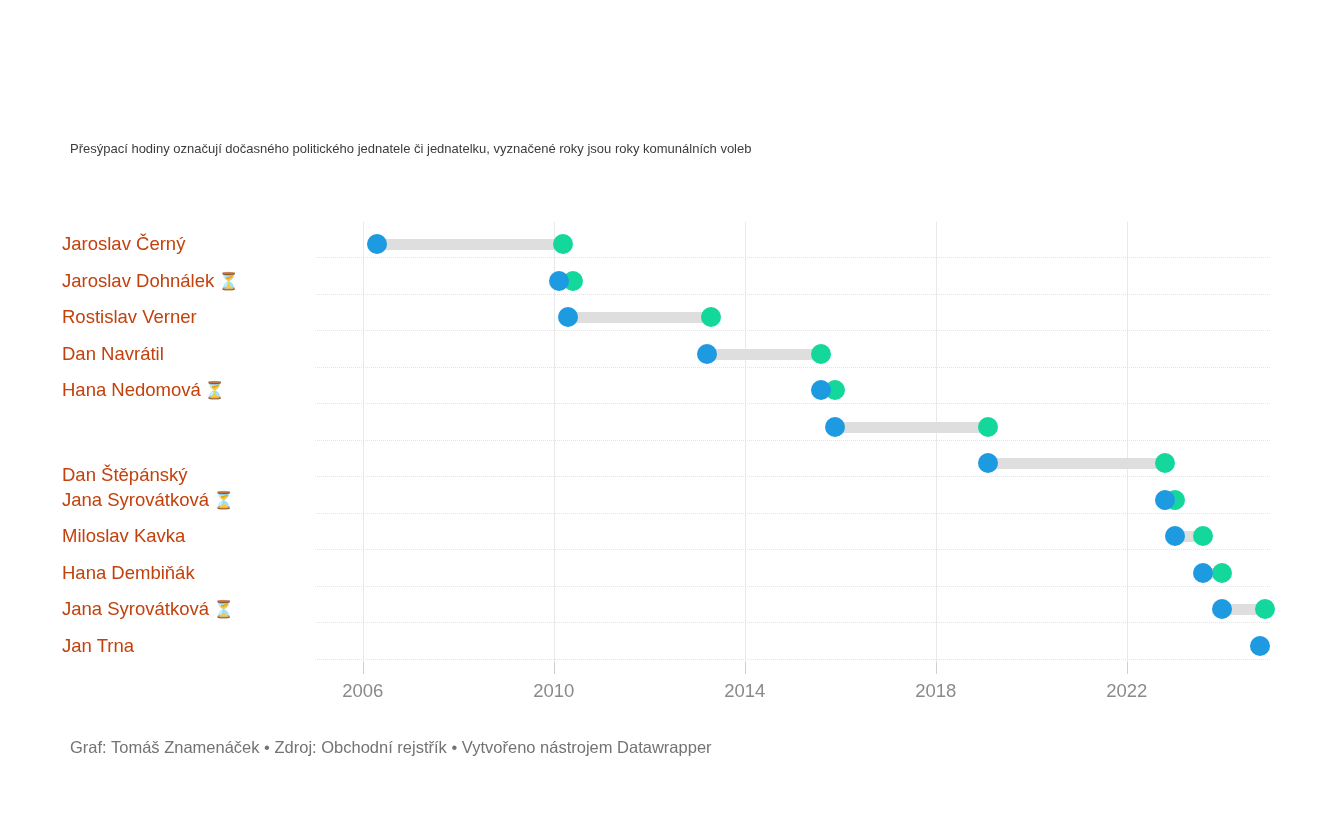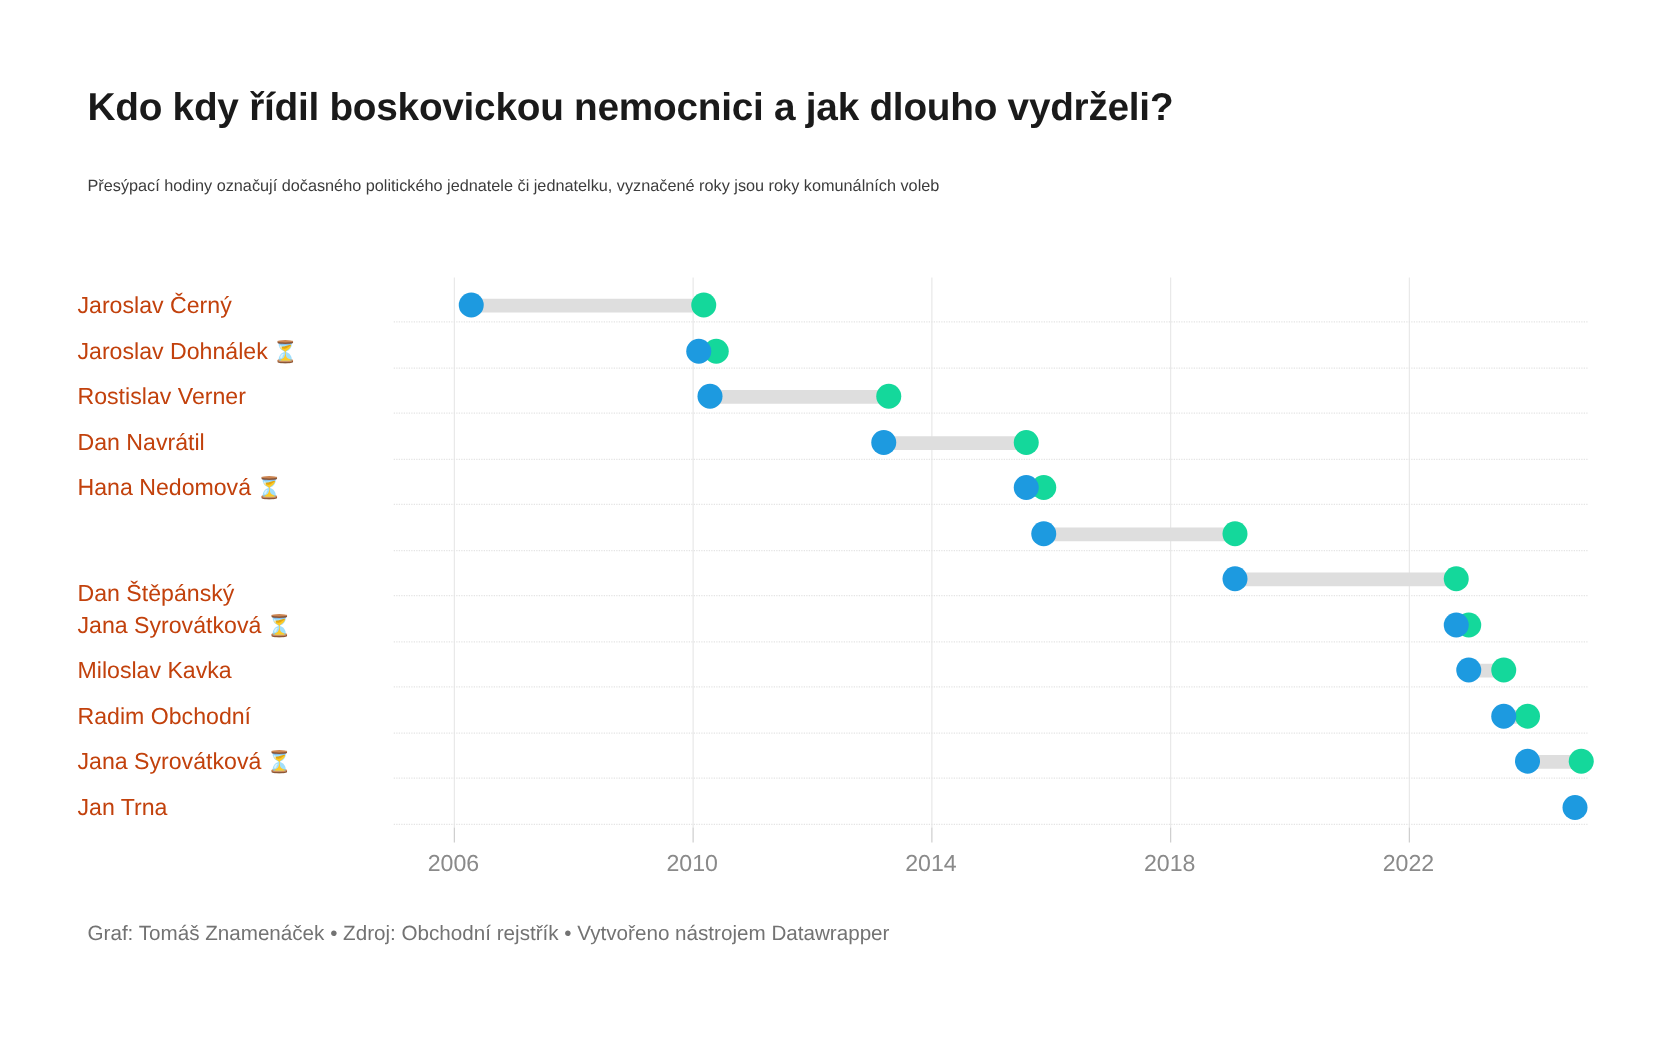--- a/index.html
+++ b/index.html
@@ -134,34 +134,33 @@
     font-size: 16.5px;
     color: #737373;
     white-space: nowrap;
   }
 </style>
 </head>
 <body>
 
 <div class="page">
 
-  <div class="title">Kdo kdy řídil boskovickou nemocnici a jak dlouho vydrželi?</div>
   <div class="subtitle">Přesýpací hodiny označují dočasného politického jednatele či jednatelku, vyznačené roky jsou roky komunálních voleb</div>
 
   <div class="chart">
     <div class="labels" id="labels">
         <div class="row-label" style="top: 9px;">Jaroslav Černý</div>
         <div class="row-label" style="top: 45.5px; margin-left: 16px;">Jaroslav Dohnálek<span class="hg">⏳</span></div>
         <div class="row-label" style="top: 82px;">Rostislav Verner</div>
         <div class="row-label" style="top: 118.5px;">Dan Navrátil</div>
         <div class="row-label" style="top: 155px;">Hana Nedomová<span class="hg">⏳</span></div>
         <div class="row-label" style="top: 228px; margin-top: 12px;">Dan Štěpánský</div>
         <div class="row-label" style="top: 264.5px;">Jana Syrovátková<span class="hg">⏳</span></div>
         <div class="row-label" style="top: 301px;">Miloslav Kavka</div>
-        <div class="row-label" style="top: 337.5px;">Radim Obchodní</div>
+        <div class="row-label" style="top: 337.5px;">Hana Dembiňák</div>
         <div class="row-label" style="top: 374px;">Jana Syrovátková<span class="hg">⏳</span></div>
         <div class="row-label" style="top: 410.5px;">Jan Trna</div>
       </div>
     <div class="plot" id="plot">
         <div class="gridline" style="left: 47.75px;"></div>
         <div class="gridline" style="left: 238.75px;"></div>
         <div class="gridline" style="left: 429.75px;"></div>
         <div class="gridline" style="left: 620.75px;"></div>
         <div class="gridline" style="left: 811.75px;"></div>
         <div class="rowline" style="top: 35px;"></div>

